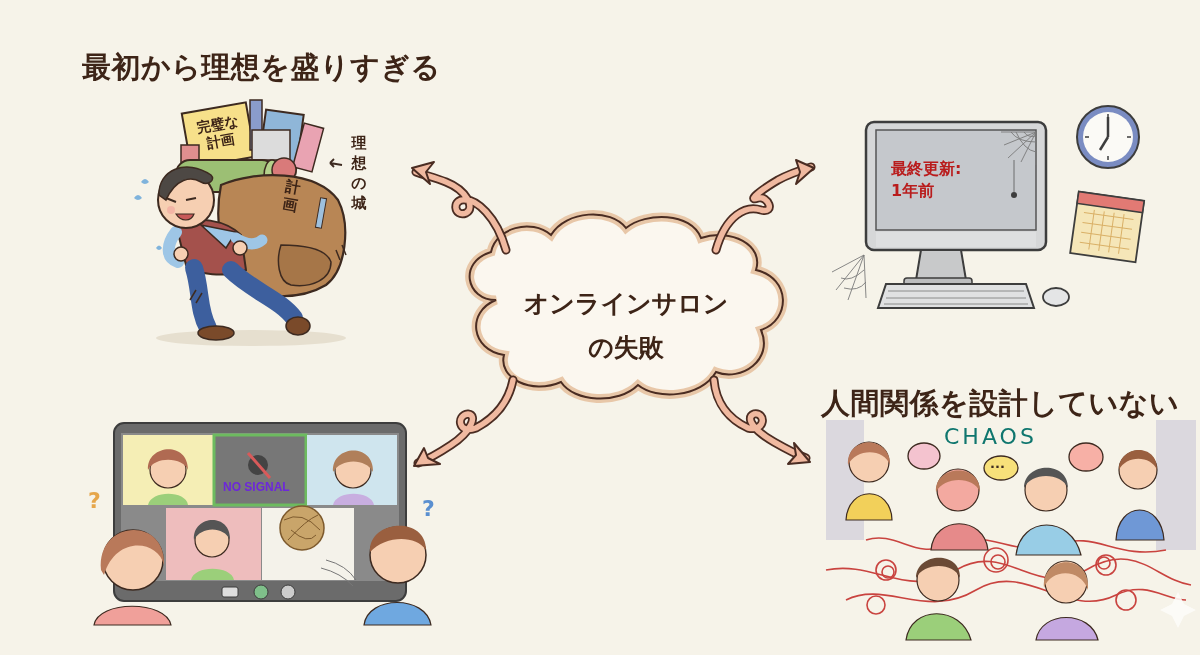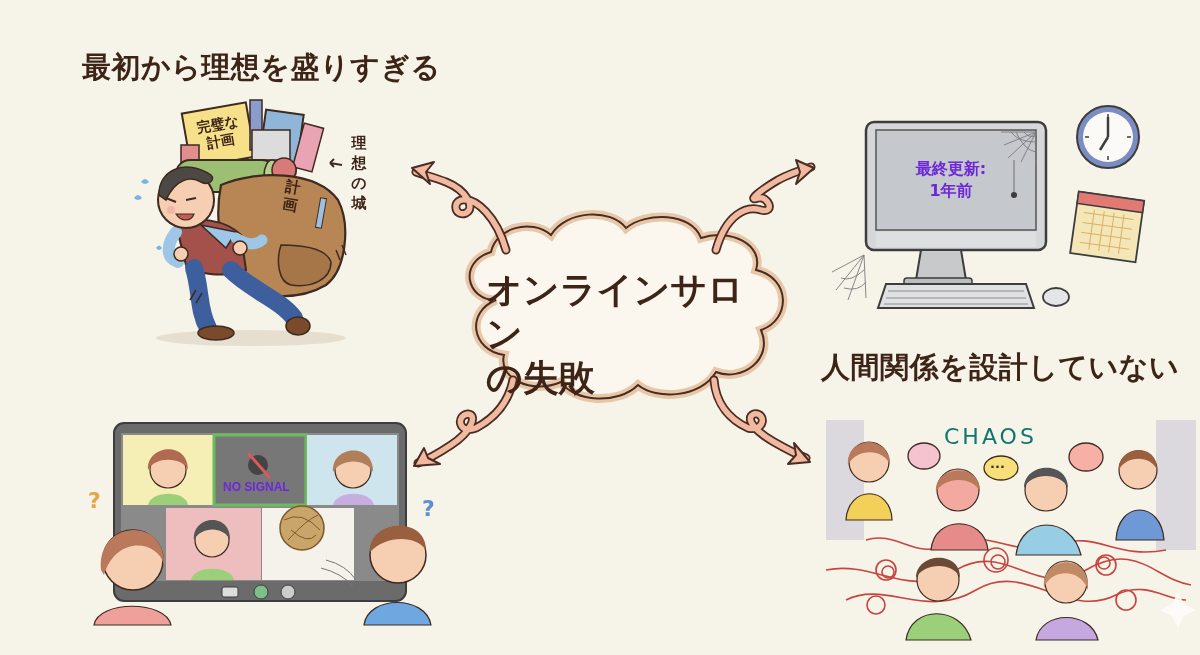--- a/index.html
+++ b/index.html
@@ -15,34 +15,33 @@
       position: absolute;
       font-size: 29px;
       font-weight: bold;
       letter-spacing: 0.5px;
       color: #3d2417;
       white-space: nowrap;
     }
     #h-tl { left: 56px; top: 48px; }
     #h-tr { left: 800px; top: 48px; }
     #h-bl { left: 48px; top: 368px; }
-    #h-br { left: 795px; top: 348px; }
+    #h-br { left: 795px; top: 384px; }
 
     .center-text {
       position: absolute;
-      left: 460px; top: 268px; width: 280px;
-      text-align: left;
-      font-size: 36px; font-weight: bold;
+      left: 460px; top: 282px; width: 280px;
+      text-align: center;
+      font-size: 25px; font-weight: bold;
       line-height: 44px;
       color: #3d2417;
     }
     .screen-text {
       position: absolute;
-      font-weight: bold; color: #6d28d9;
-      text-align: center;
+      font-weight: bold; color: #b91c1c;
     }
     .tag {
       position: absolute;
       font-weight: bold; color: #3d2417;
     }
     svg { position: absolute; left: 0; top: 0; }
   </style>
 </head>
 <body>
 

